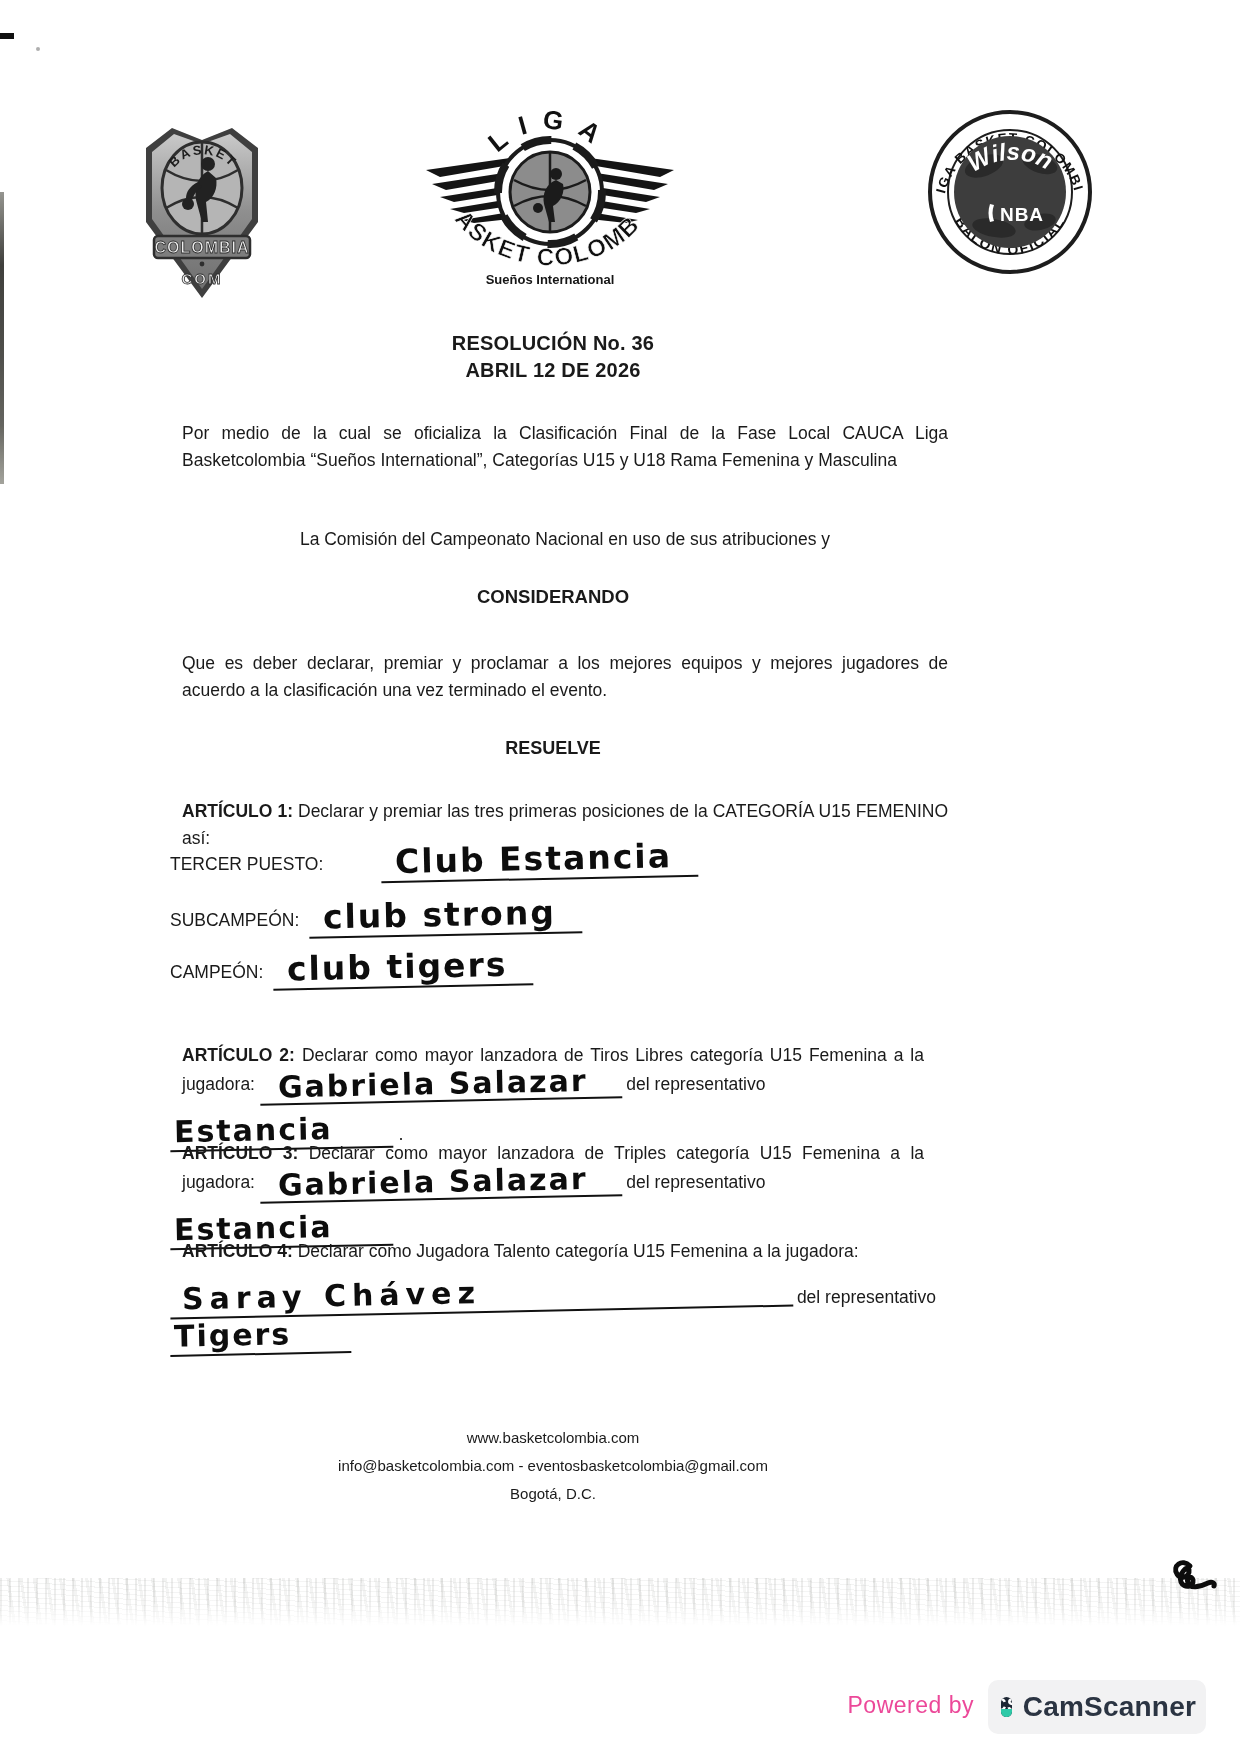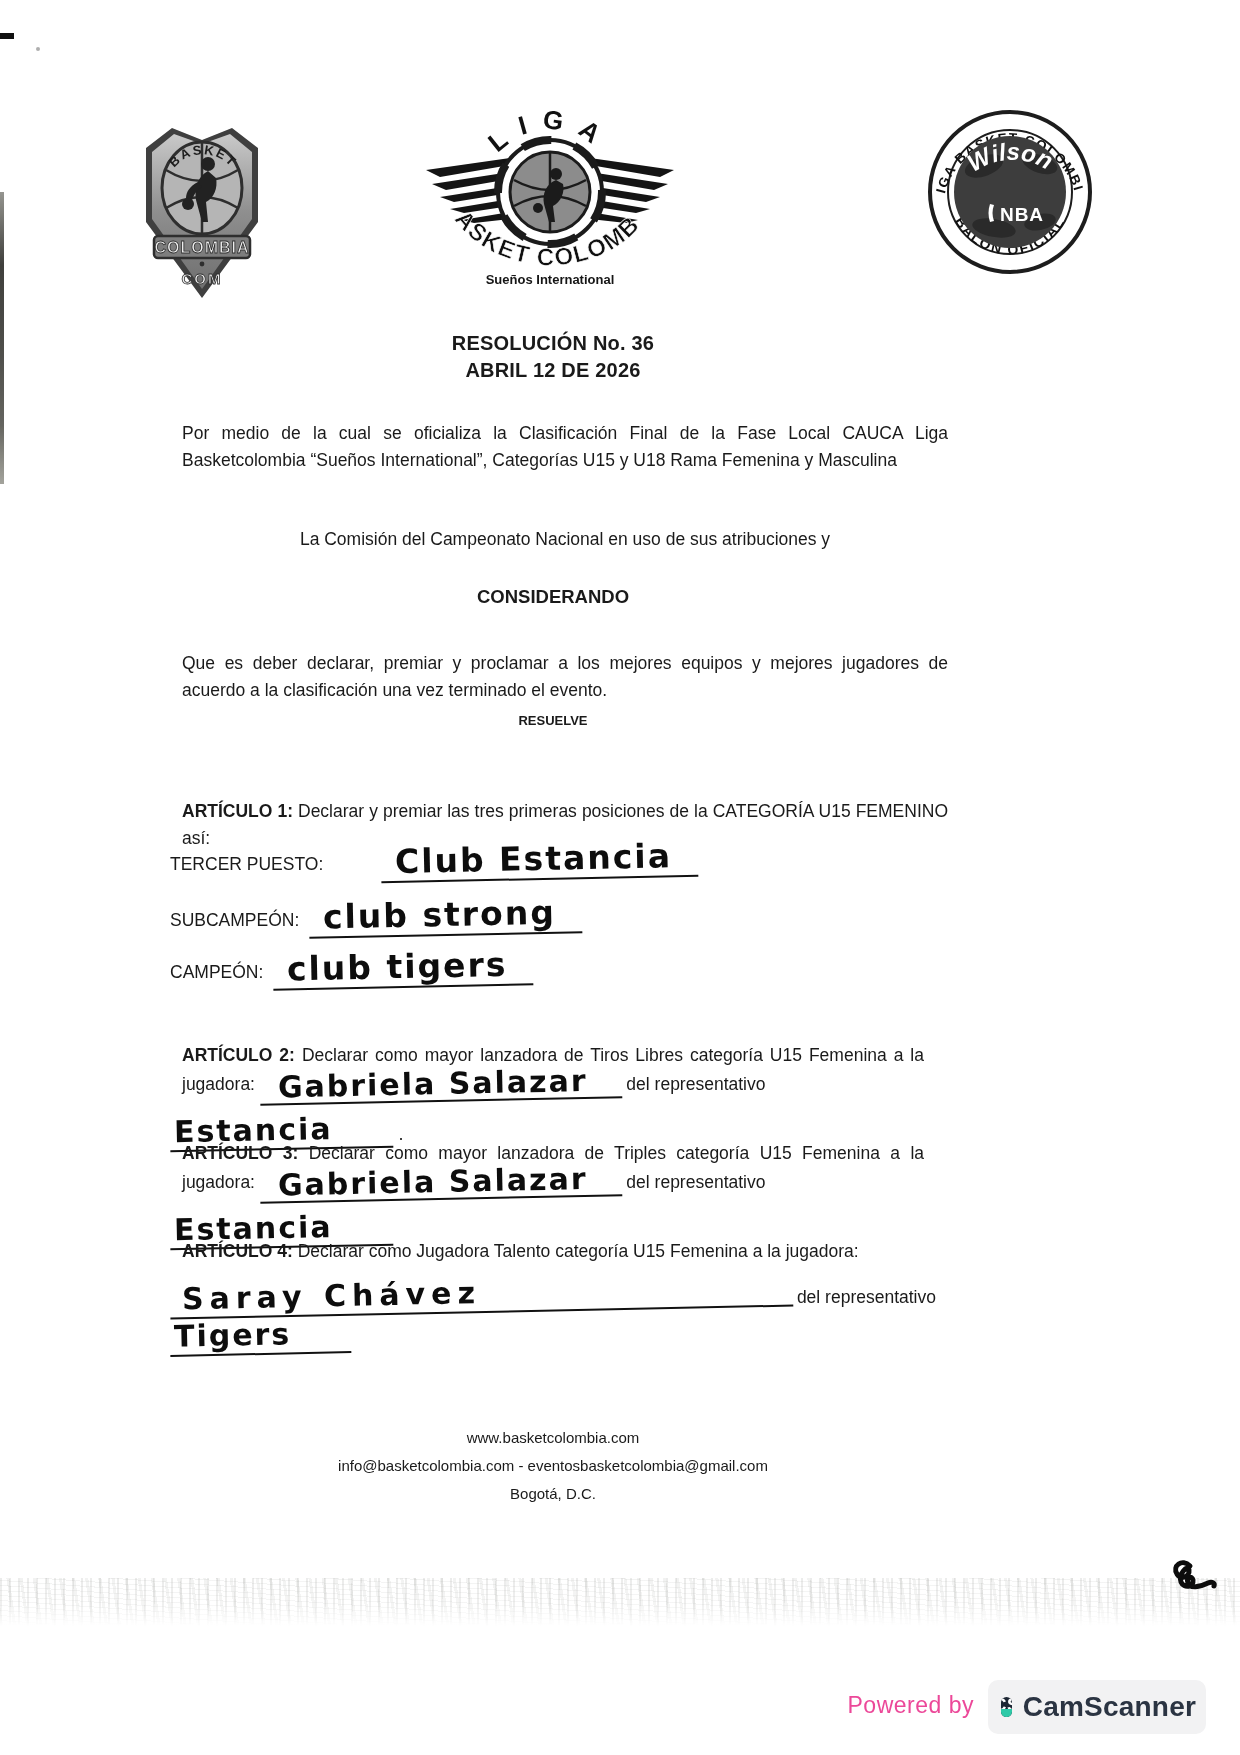--- a/index.html
+++ b/index.html
@@ -33,21 +33,21 @@
 
   
   .col{position:absolute;left:170px;width:766px;}
   .centered{text-align:center;}
   .doc-title{top:330px;font-size:20px;font-weight:bold;line-height:27px;letter-spacing:.2px;}
   .body-text{font-size:17.5px;line-height:27px;text-align:justify;margin:12px;}
   .p-intro{top:408px;}
   .p-comision{top:514px;text-align:center;}
   .h-considerando{top:586px;font-size:18.5px;font-weight:bold;}
   .p-considerando{top:638px;}
-  .h-resuelve{top:713px;font-size:13px;font-weight:bold;}
+  .h-resuelve{top:738px;font-size:18px;font-weight:bold;}
   .p-art1{top:786px;}
   b.art-label{font-weight:bold;}
 
   
   .hand{
     font-family:cursive, "DejaVu Sans", sans-serif;
     font-weight:600;color:#0d0d0d;
     letter-spacing:2px;
     transform:rotate(-1.2deg);
     display:inline-block;

